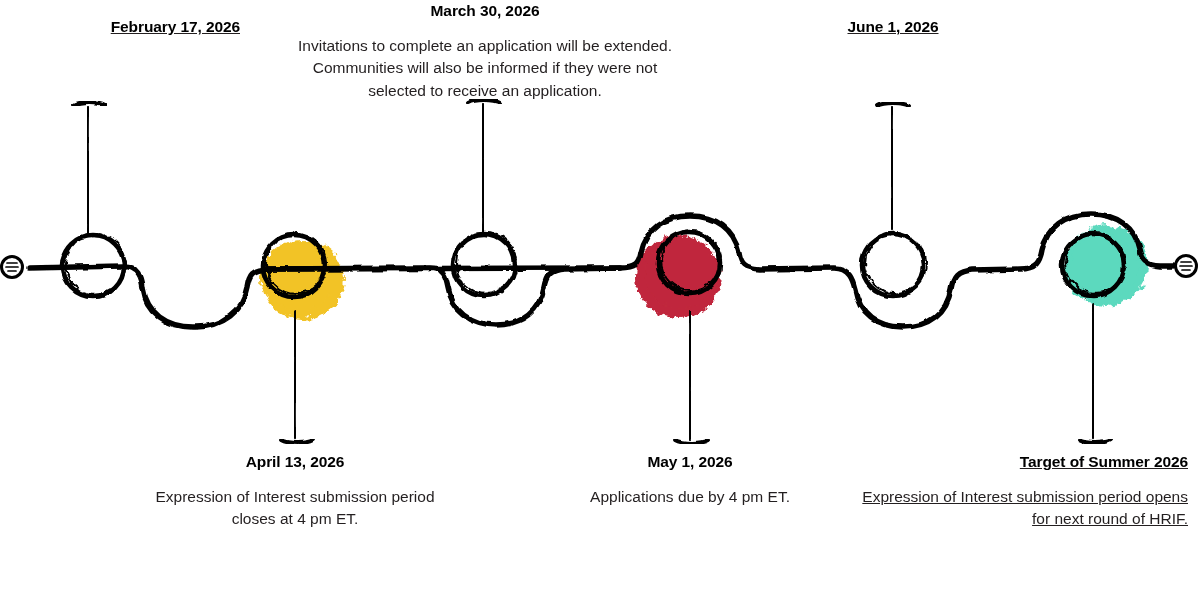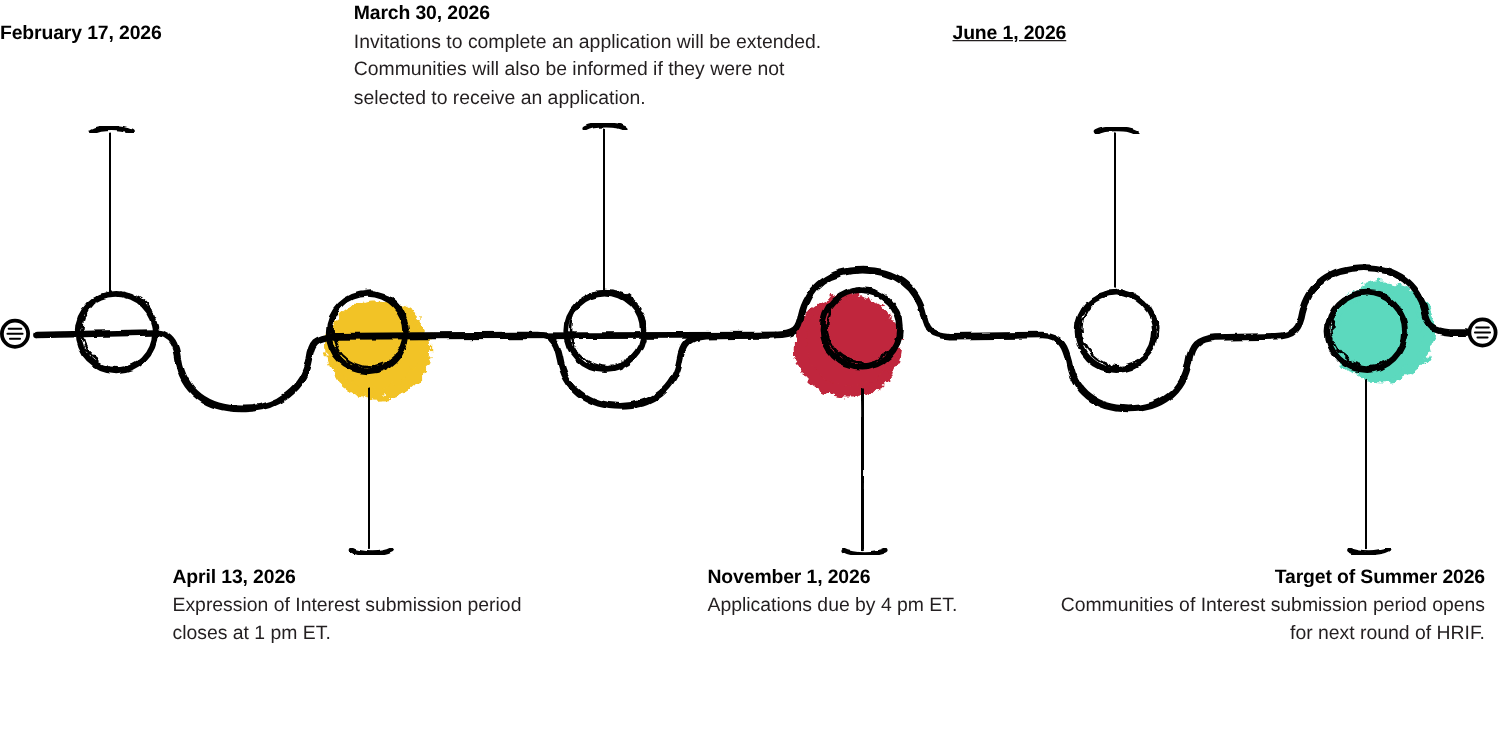--- a/index.html
+++ b/index.html
@@ -12,30 +12,31 @@
   }
   #timeline-root{position:relative;width:1200px;height:600px;}
 
   svg.art{position:absolute;left:0;top:0;width:1200px;height:600px;pointer-events:none;}
 
   .label{
     position:absolute;
     color:#231f20;
     font-size:15.5px;
     line-height:1.46;
+    text-align:center;
   }
   .label .date{
     display:block;
     font-weight:bold;
     font-size:15.5px;
     color:#000000;
     letter-spacing:-0.1px;
   }
-  .label .desc{display:block;}
-  .label.align-left{text-align:left;}
+  .label .desc{display:block;margin-top:12px;}
+  .label.align-left{text-align:right;text-decoration:underline;}
   .label.align-right{text-align:right;}
 </style>
 </head>
 <body>
 
 <div id="timeline-root">
 
   <svg class="art" viewBox="0 0 1200 600">
     <defs>
       <filter id="rough" x="-30%" y="-30%" width="160%" height="160%">
@@ -192,26 +193,26 @@
     <span class="date">March 30, 2026</span>
     <span class="desc">Invitations to complete an application will be extended. Communities will also be informed if they were not selected to receive an application.</span>
   </div>
 
   <div class="label" style="left:762px;top:16px;width:262px;text-decoration:underline;">
     <span class="date">June 1, 2026</span>
   </div>
 
   <div class="label" style="left:138px;top:451px;width:314px;">
     <span class="date">April 13, 2026</span>
-    <span class="desc">Expression of Interest submission period closes at 1 pm ET.</span>
+    <span class="desc">Expression of Interest submission period closes at 4 pm ET.</span>
   </div>
 
   <div class="label" style="left:566px;top:451px;width:248px;">
-    <span class="date">November 1, 2026</span>
+    <span class="date">May 1, 2026</span>
     <span class="desc">Applications due by 4 pm ET.</span>
   </div>
 
-  <div class="label align-right" style="left:848px;top:451px;width:340px;">
+  <div class="label align-right" style="left:848px;top:451px;width:340px;text-decoration:underline;">
     <span class="date">Target of Summer 2026</span>
-    <span class="desc">Communities of Interest submission period opens for next round of HRIF.</span>
+    <span class="desc">Expression of Interest submission period opens for next round of HRIF.</span>
   </div>
 
 </div>
 
 </body></html>

